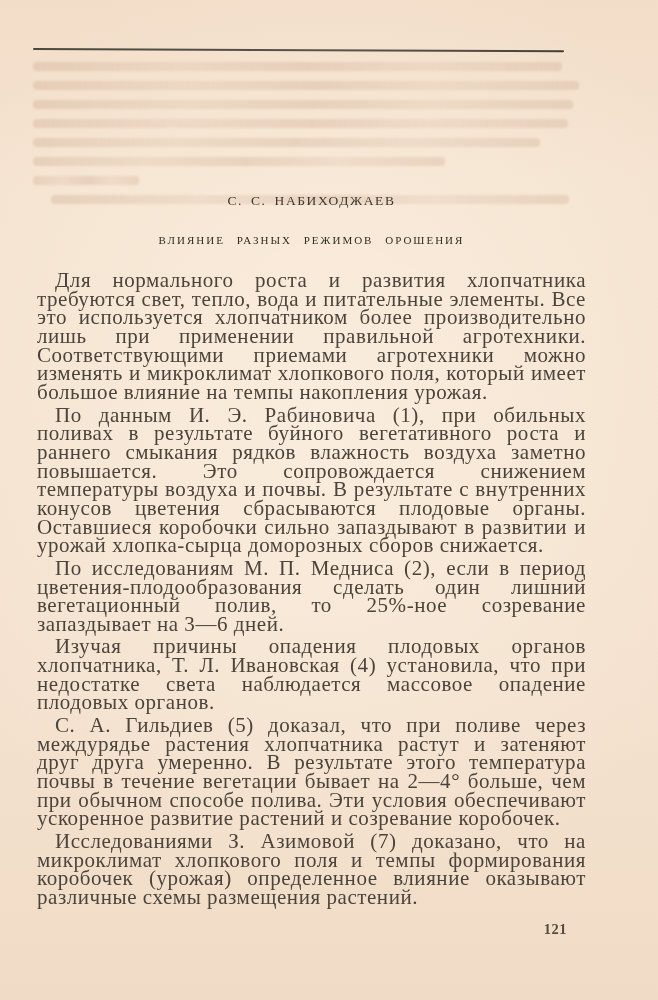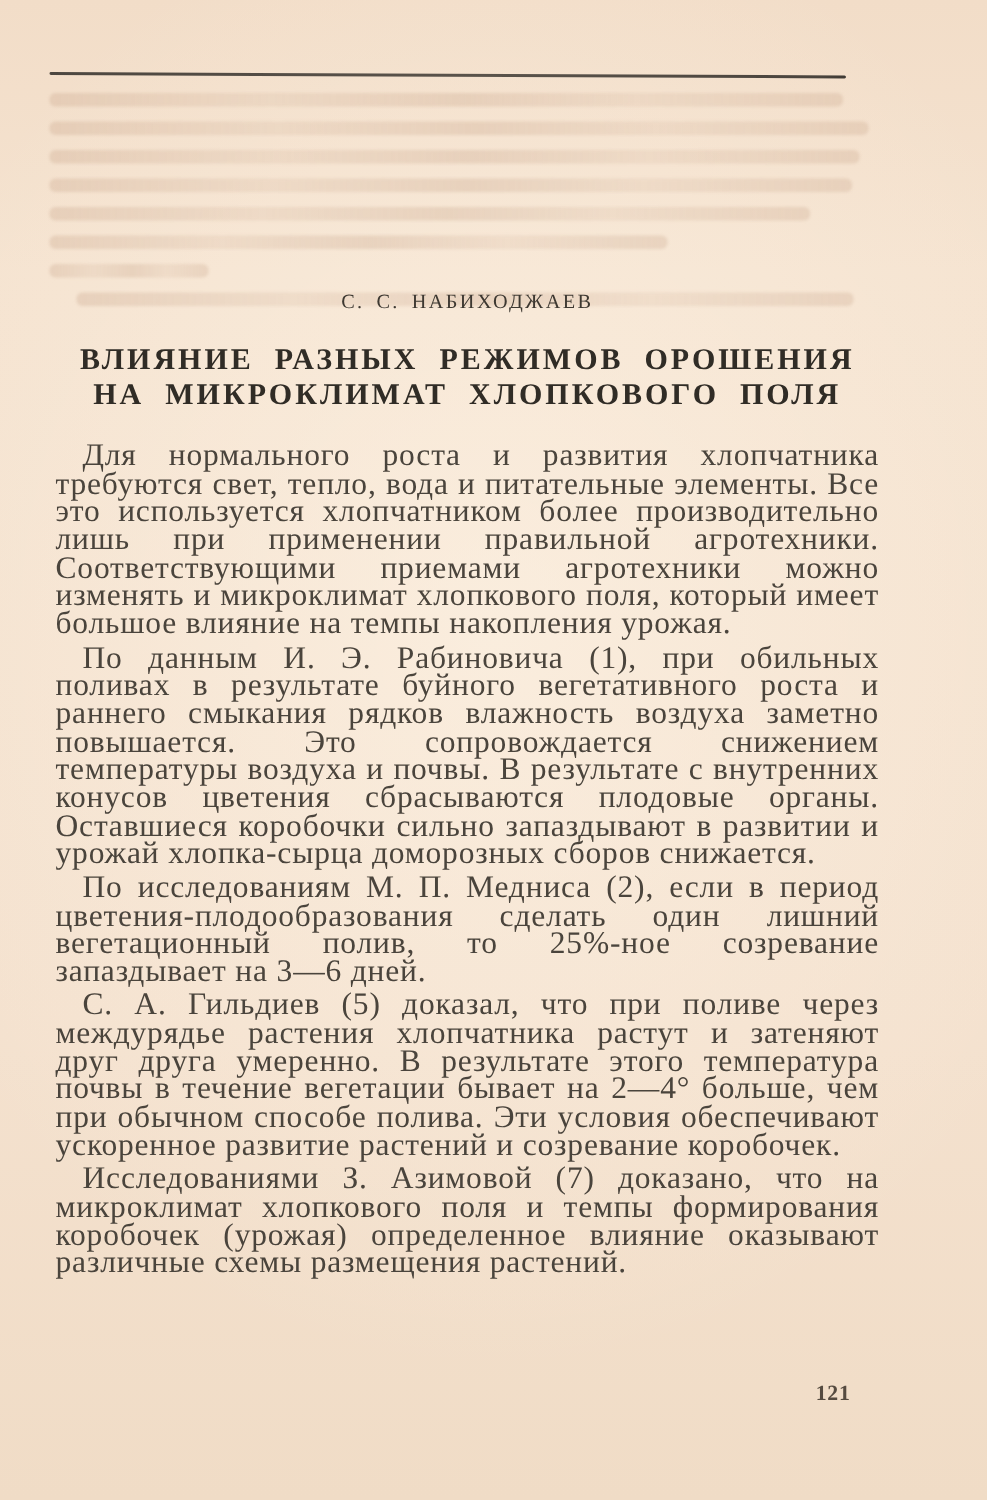--- a/index.html
+++ b/index.html
@@ -66,22 +66,22 @@
     text-align: center;
     font-size: 13.5px;
     letter-spacing: 1.6px;
     word-spacing: 3px;
     color: #3d3831;
     margin: 0 0 20px 0;
   }
 
   .title {
     text-align: center;
-    font-size: 20px;
-    font-weight: bold;
+    font-size: 11px;
+    font-weight: normal;
     letter-spacing: 2px;
     word-spacing: 7px;
     line-height: 23px;
     color: #302c26;
     margin: 0 0 19px 0;
   }
 
   .bodytext p {
     margin: 4px;
     text-indent: 18px;
@@ -120,26 +120,27 @@
     <div class="ghost-line" style="width:91%"></div>
     <div class="ghost-line" style="width:74%"></div>
     <div class="ghost-line" style="width:19%"></div>
     <div class="ghost-line indent" style="width:93%"></div>
   </div>
 
   <div class="content">
 
     <div class="author">С. С. НАБИХОДЖАЕВ</div>
 
-    <h1 class="title"><span>ВЛИЯНИЕ РАЗНЫХ РЕЖИМОВ ОРОШЕНИЯ</span><br><span>НА МИКРОКЛИМАТ ХЛОПКОВОГО ПОЛЯ</span></h1>
+    <h1 class="title"><span>ВЛИЯНИЕ РАЗНЫХ РЕЖИМОВ ОРОШЕНИЯ</span><br></h1>
 
     <div class="bodytext">
       <p>Для нормального роста и развития хлопчатника требуются свет, тепло, вода и питательные элементы. Все это используется хлопчатником более производительно лишь при применении правильной агротехники. Соответствующими приемами агротехники можно изменять и микроклимат хлопкового поля, который имеет большое влияние на темпы накопления урожая.</p>
       <p>По данным И. Э. Рабиновича (1), при обильных поливах в результате буйного вегетативного роста и раннего смыкания рядков влажность воздуха заметно повышается. Это сопровождается снижением температуры воздуха и почвы. В результате с внутренних конусов цветения сбрасываются плодовые органы. Оставшиеся коробочки сильно запаздывают в развитии и урожай хлопка-сырца доморозных сборов снижается.</p>
       <p>По исследованиям М. П. Медниса (2), если в период цветения-плодообразования сделать один лишний вегетационный полив, то 25%-ное созревание запаздывает на 3—6 дней.</p>
+      <p>Изучая причины опадения плодовых органов хлопчатника, Т. Л. Ивановская (4) установила, что при недостатке света наблюдается массовое опадение плодовых органов.</p>
       <p>С. А. Гильдиев (5) доказал, что при поливе через междурядье растения хлопчатника растут и затеняют друг друга умеренно. В результате этого температура почвы в течение вегетации бывает на 2—4° больше, чем при обычном способе полива. Эти условия обеспечивают ускоренное развитие растений и созревание коробочек.</p>
       <p>Исследованиями З. Азимовой (7) доказано, что на микроклимат хлопкового поля и темпы формирования коробочек (урожая) определенное влияние оказывают различные схемы размещения растений.</p>
     </div>
 
   </div>
 
   <div class="page-number">121</div>
 
 </div>
 

